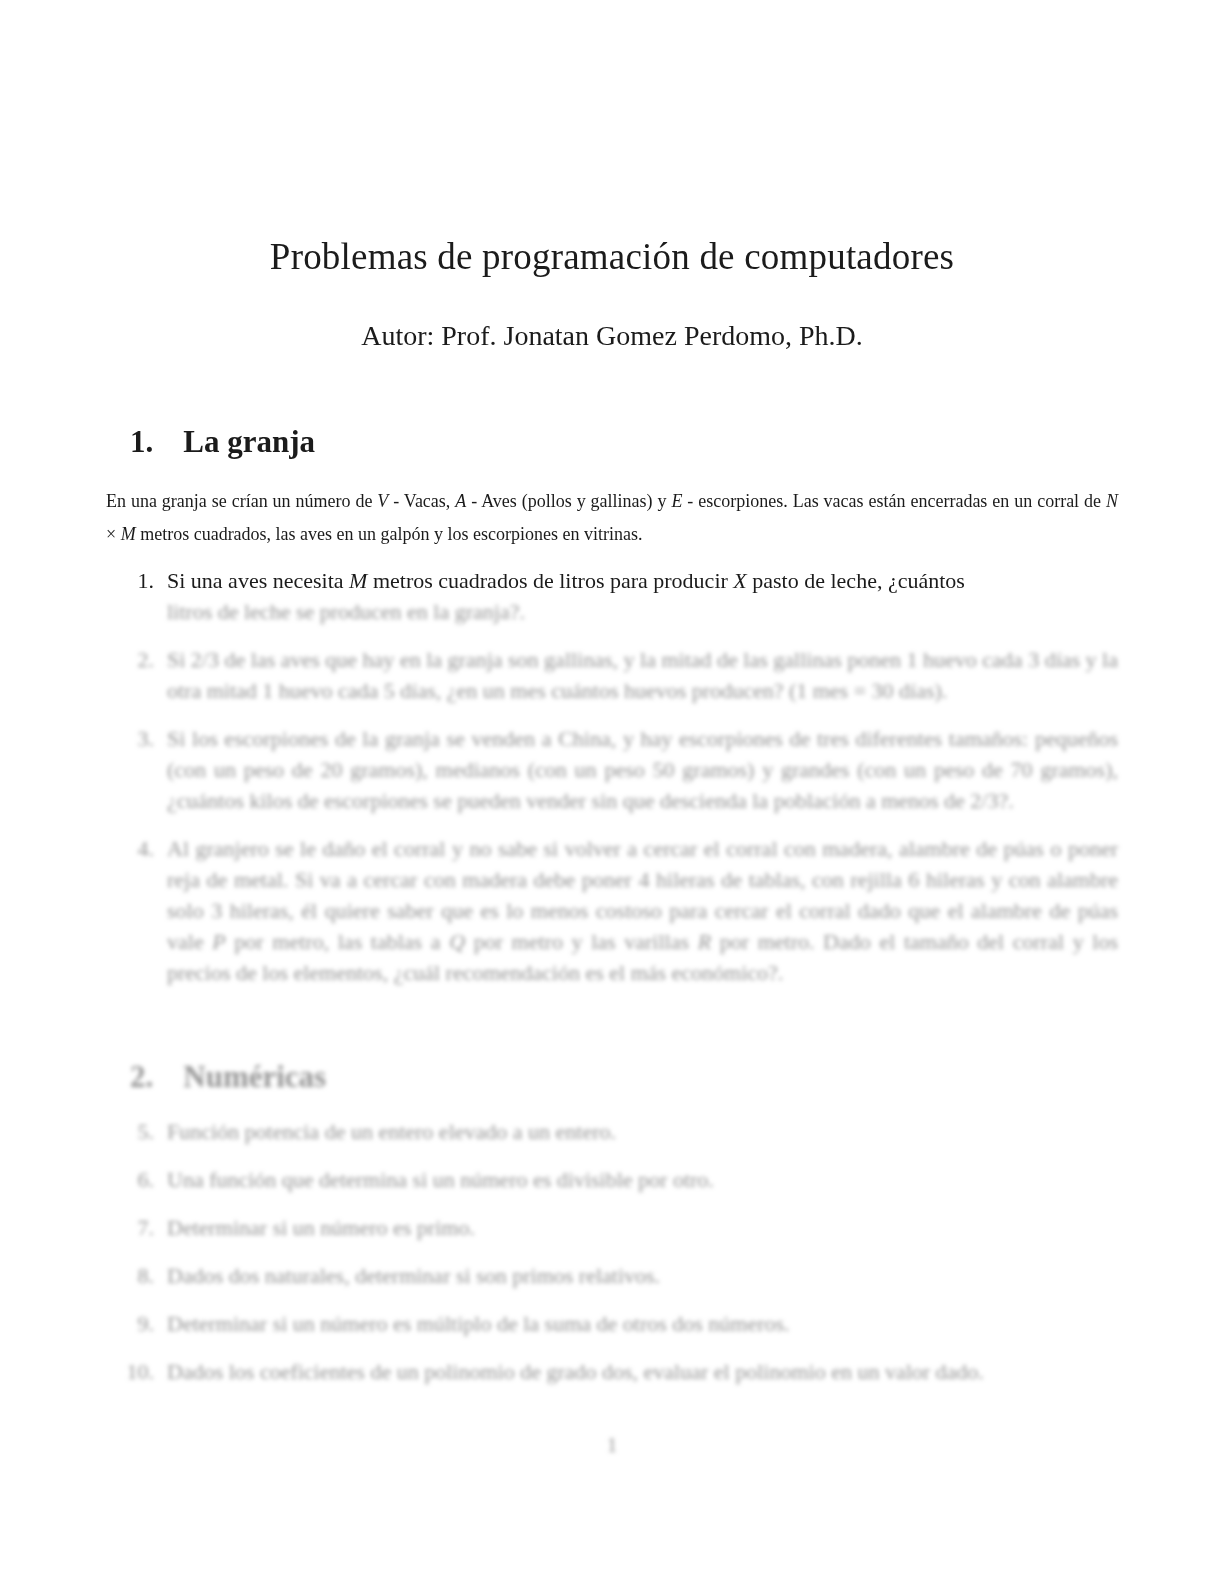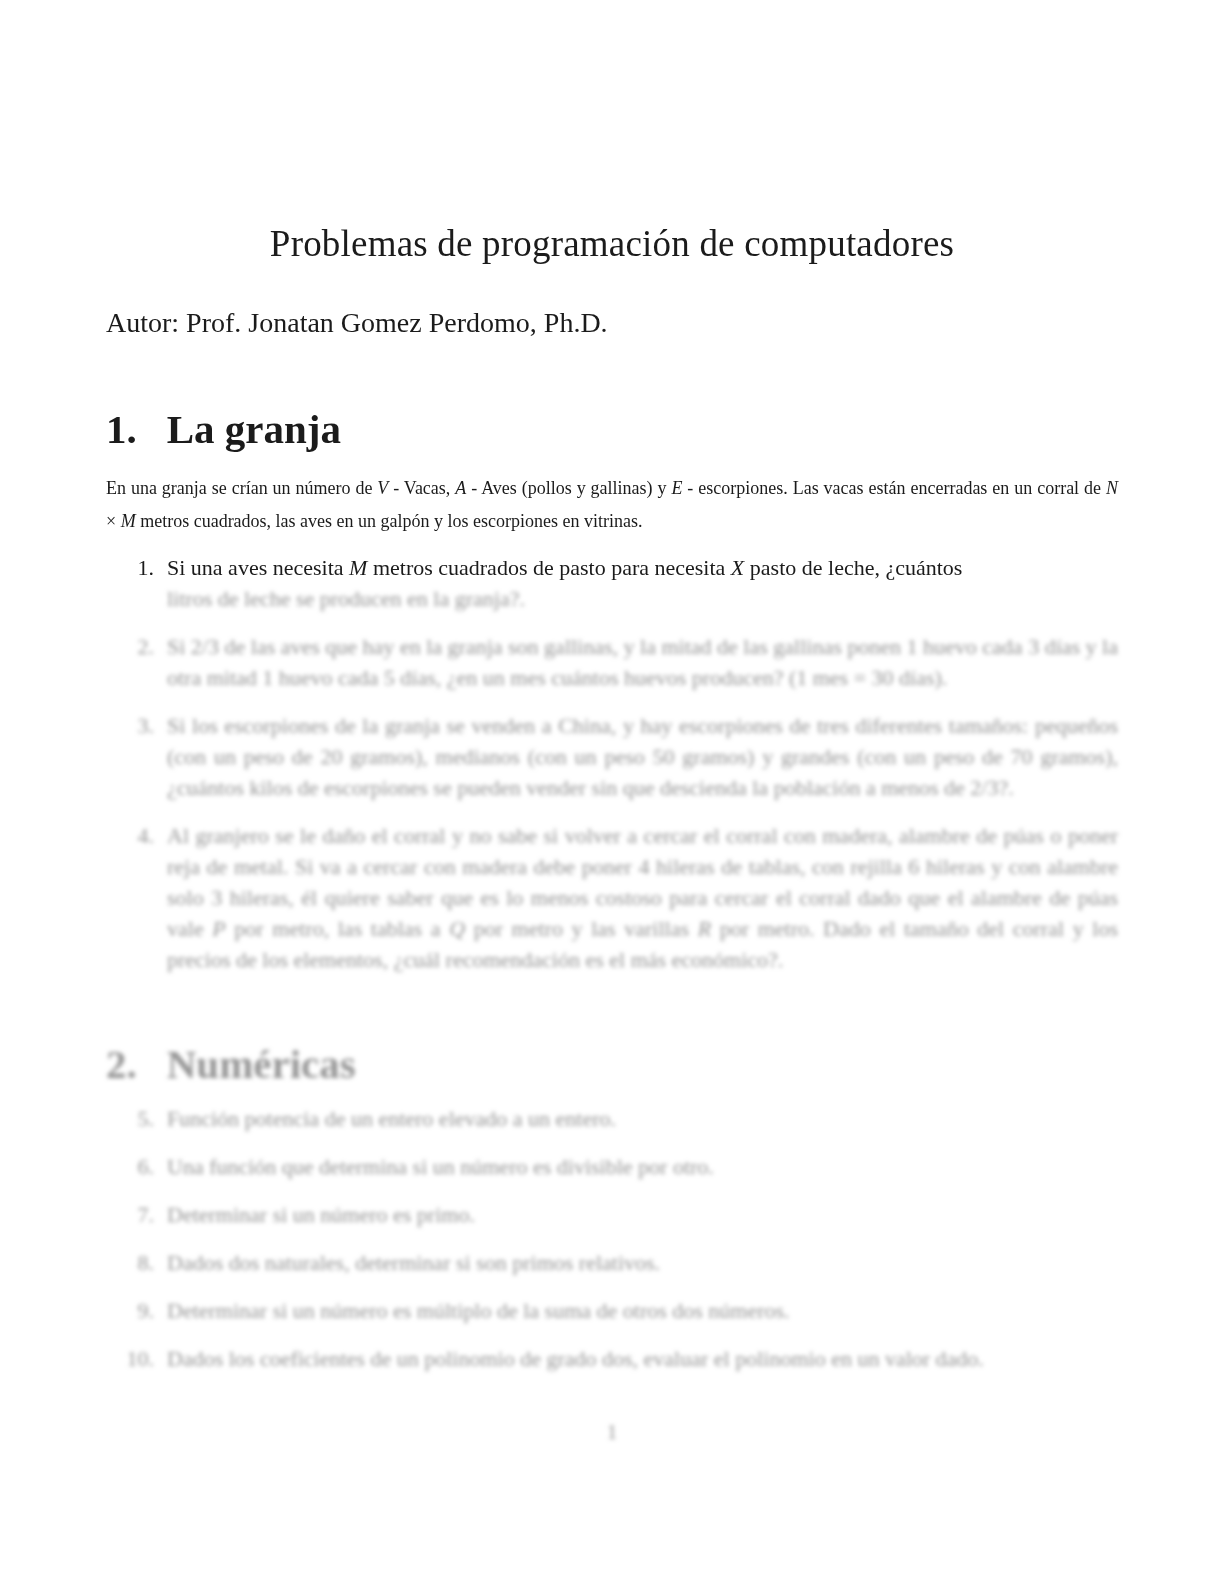--- a/index.html
+++ b/index.html
@@ -2,46 +2,48 @@
 <html lang="es"><head>
 <meta charset="utf-8">
 <style>
   html, body { margin: 0; padding: 0; background: #ffffff; }
   .page {
     position: relative;
     width: 1224px;
     height: 1584px;
     margin: 0 auto;
     box-sizing: border-box;
-    padding: 0 106px;
+    padding: 13px 106px;
     background: #ffffff;
     font-family: "Liberation Serif", "DejaVu Serif", serif;
     color: #1b1b1b;
     overflow: hidden;
   }
   h1, h2, p, ol, li { margin: 0; padding: 0; }
 
   .title {
     padding-top: 222px;
     text-align: center;
     font-weight: 400;
     font-size: 37px;
     line-height: 44px;
     letter-spacing: 0.2px;
   }
   .author {
     margin-top: 40px;
+    text-align: center;
     font-size: 28px;
     line-height: 34px;
   }
   .section {
     margin-top: 70px;
-    font-size: 41px;
+    font-size: 31px;
     line-height: 38px;
     font-weight: 700;
+    margin-left: 24px;
   }
   .section .secnum { display: inline-block; margin-right: 30px; }
   .body {
     margin-top: 24px;
     font-size: 18px;
     line-height: 33px;
     text-align: justify;
   }
   ol.plist {
     list-style: none;
@@ -85,21 +87,21 @@
 
   <h2 class="section">
     <span class="secnum">1.</span><span>La granja</span>
   </h2>
 
   <p class="body"><span>En una granja se crían un número de </span><span class="mathvar">V</span><span> - Vacas, </span><span class="mathvar">A</span><span> - Aves (pollos y gallinas) y </span><span class="mathvar">E</span><span> - escorpiones. Las vacas están encerradas en un corral de </span><span class="mathvar">N</span><span> × </span><span class="mathvar">M</span><span> metros cuadrados, las aves en un galpón y los escorpiones en vitrinas.</span></p>
 
   <ol class="plist first">
     <li>
       <span class="lbl">1.</span>
-      <span class="itxt"><span>Si una aves necesita </span><span class="mathvar">M</span><span> metros cuadrados de pasto para necesita </span><span class="mathvar">X</span><span> pasto de leche, ¿cuántos</span><br><span class="fuzzy">litros de leche se producen en la granja?.</span></span>
+      <span class="itxt"><span>Si una aves necesita </span><span class="mathvar">M</span><span> metros cuadrados de litros para producir </span><span class="mathvar">X</span><span> pasto de leche, ¿cuántos</span><br><span class="fuzzy">litros de leche se producen en la granja?.</span></span>
     </li>
     <li class="fuzzy">
       <span class="lbl">2.</span>
       <span class="itxt"><span>Si 2/3 de las aves que hay en la granja son gallinas, y la mitad de las gallinas ponen 1 huevo cada 3 días y la otra mitad 1 huevo cada 5 días, ¿en un mes cuántos huevos producen? (1 mes = 30 días).</span></span>
     </li>
     <li class="fuzzy">
       <span class="lbl">3.</span>
       <span class="itxt"><span>Si los escorpiones de la granja se venden a China, y hay escorpiones de tres diferentes tamaños: pequeños (con un peso de 20 gramos), medianos (con un peso 50 gramos) y grandes (con un peso de 70 gramos), ¿cuántos kilos de escorpiones se pueden vender sin que descienda la población a menos de 2/3?.</span></span>
     </li>
     <li class="fuzzy">

